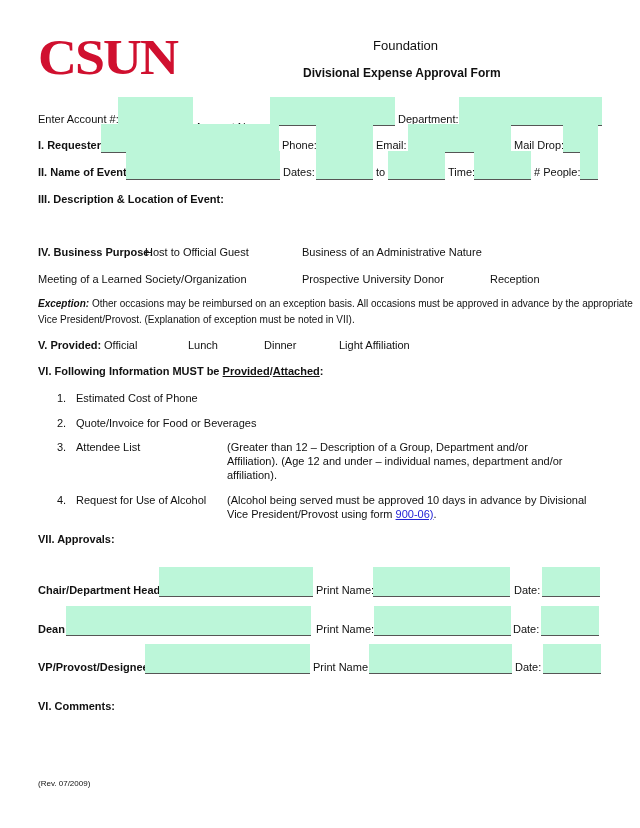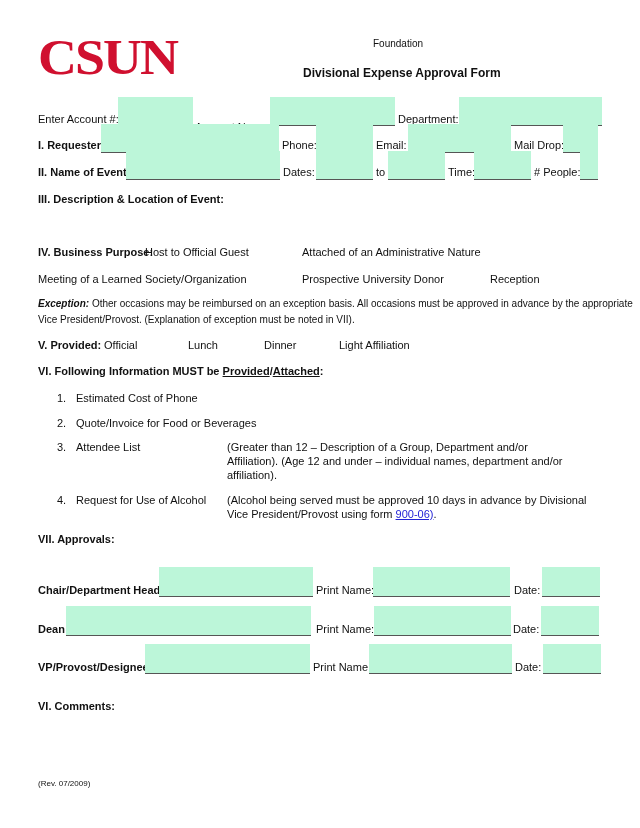--- a/index.html
+++ b/index.html
@@ -1,21 +1,21 @@
 <!DOCTYPE html>
 <html><head>
 <meta charset="utf-8">
 <style>
   html, body { margin: 0; padding: 0; background: #ffffff; }
   body { width: 640px; height: 828px; position: relative; overflow: hidden;
          font-family: "Liberation Sans", sans-serif; color: #111; font-size: 11px; }
   .abs { position: absolute; white-space: nowrap; }
   .logo { left: 38px; top: 30px; font-family: "Liberation Serif", serif; font-weight: bold;
           font-size: 54px; color: #d0102f; letter-spacing: -2px; line-height: 60px; transform: scaleY(0.92); transform-origin: left top; }
-  .org { left: 373px; top: 38px; font-size: 10px; }
+  .org { left: 373px; top: 38px; font-size: 13px; }
   .title { left: 303px; top: 66px; font-size: 12px; font-weight: bold; }
   .b { font-weight: bold; }
   .field { position: absolute; background: #bcf6d9; border-bottom: 1px solid #555; box-sizing: border-box; }
   .txt { position: absolute; white-space: nowrap; font-size: 11px; line-height: 14px; }
   .small { font-size: 10px; line-height: 16px; }
   .link { color: #2323d6; text-decoration: underline; }
   .u { text-decoration: underline; }
   .wrap { white-space: normal; }
 </style>
 </head>
@@ -49,21 +49,21 @@
 <div class="field" style="left:388px;top:151px;width:57px;height:29px;"></div>
 <span class="txt" style="left:448px;top:165px;">Time:</span>
 <div class="field" style="left:474px;top:151px;width:57px;height:29px;"></div>
 <span class="txt" style="left:534px;top:165px;"># People:</span>
 <div class="field" style="left:580px;top:151px;width:18px;height:29px;"></div>
 
 <span class="txt b" style="left:38px;top:192px;">III. Description &amp; Location of Event:</span>
 
 <span class="txt b" style="left:38px;top:245px;">IV. Business Purpose:</span>
 <span class="txt" style="left:145px;top:245px;">Host to Official Guest</span>
-<span class="txt" style="left:302px;top:245px;">Attached of an Administrative Nature</span>
+<span class="txt" style="left:302px;top:245px;">Business of an Administrative Nature</span>
 <span class="txt" style="left:38px;top:272px;">Meeting of a Learned Society/Organization</span>
 <span class="txt" style="left:302px;top:272px;">Prospective University Donor</span>
 <span class="txt" style="left:490px;top:272px;">Reception</span>
 
 <div class="txt small" style="left:38px;top:296px;">
   <b><i>Exception:</i></b>
   <span>Other occasions may be reimbursed on an exception basis. All occasions must be approved in advance by the appropriate</span><br>
   <span>Vice President/Provost.  (Explanation of exception must be noted in VII).</span>
 </div>
 

